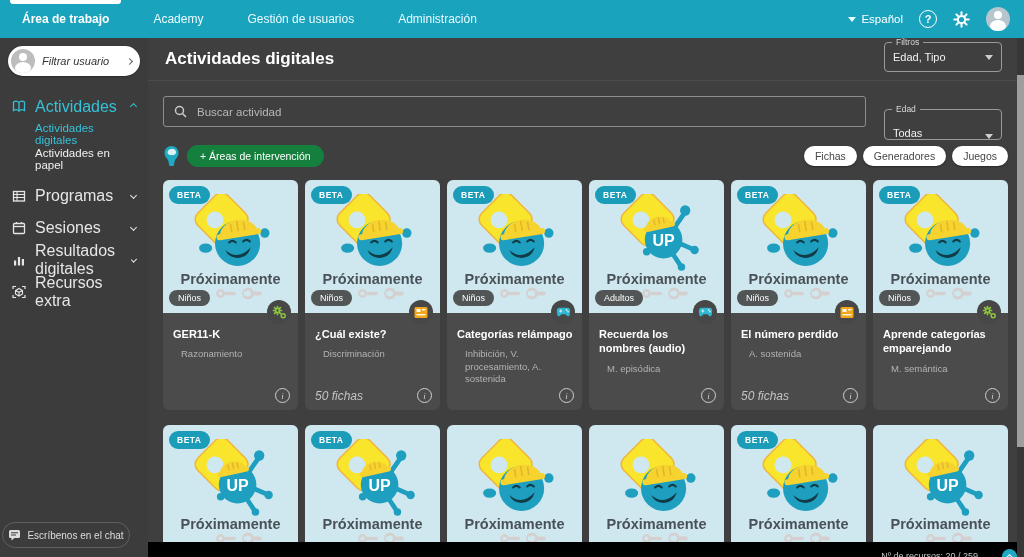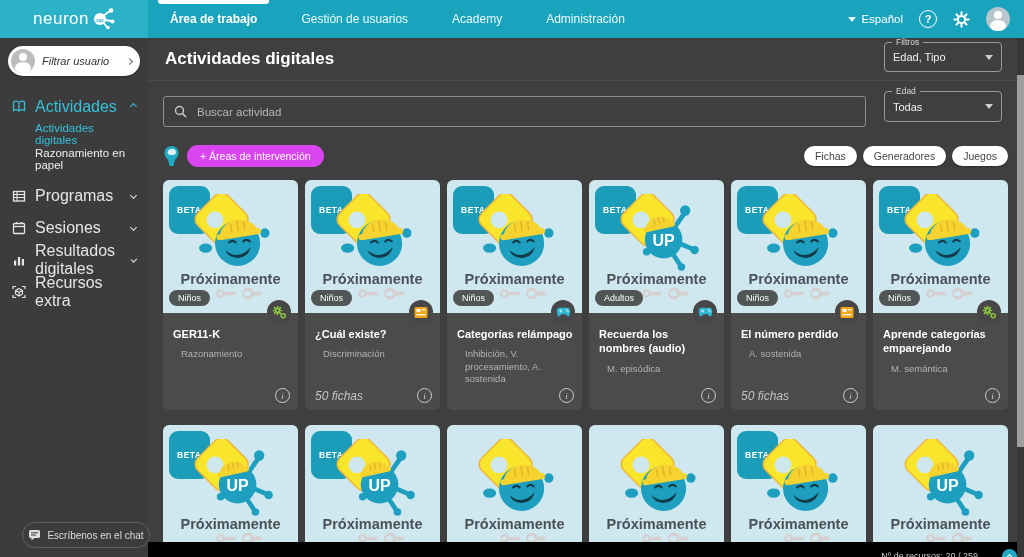--- a/index.html
+++ b/index.html
@@ -35,51 +35,51 @@
   .mitem.teal{color:#35c1d8;}
   .sub{margin:2px 0 12px 0;}
   .subitem{display:flex;align-items:center;height:25px;padding:0 12px 0 35px;color:#f0f0f0;font-size:11.5px;cursor:pointer;}
   .subitem.teal{color:#35c1d8;}
   .grp{margin-bottom:7px;}
   .chev{width:5px;height:5px;border-right:1.5px solid currentColor;border-bottom:1.5px solid currentColor;display:inline-block;}
   .chev.down{transform:rotate(45deg);}
   .chev.up{transform:rotate(-135deg);}
   .chev.right{transform:rotate(-45deg);}
   .spacer{margin-left:auto;}
-  .chat-btn{position:absolute;left:22px;bottom:9px;width:128px;height:26px;border:1px solid #606060;border-radius:13px;display:flex;align-items:center;justify-content:center;gap:6px;color:#ddd;font-size:10px;cursor:pointer;}
+  .chat-btn{position:absolute;left:2px;bottom:9px;width:128px;height:26px;border:1px solid #606060;border-radius:13px;display:flex;align-items:center;justify-content:center;gap:6px;color:#ddd;font-size:10px;cursor:pointer;}
 
   
   .main{position:absolute;left:148px;top:38px;width:876px;height:519px;}
   .page-title{position:absolute;left:17px;top:11px;color:#fff;font-size:17px;font-weight:bold;}
   .divider{position:absolute;left:0;right:0;top:42px;border-top:1px solid rgba(255,255,255,.07);}
 
   .osel{position:absolute;border:1px solid #9a9a9a;border-radius:4px;display:flex;align-items:center;padding:0 8px;cursor:pointer;}
   .osel .flabel{position:absolute;top:-6px;left:7px;background:#3f3f3f;padding:0 4px;font-size:8.5px;color:#d8d8d8;}
   .osel .oval{color:#f2f2f2;font-size:11px;}
   .osel .tri-down{margin-left:auto;border-top-color:#cfcfcf;}
   .sel-filtros{right:22px;top:4px;width:118px;height:30px;}
-  .sel-edad{right:22px;top:53px;width:118px;height:31px;}
+  .sel-edad{right:22px;top:71px;width:118px;height:31px;align-items:flex-end;}
 
   .search-box{position:absolute;left:15px;top:58px;width:703px;height:31px;border:1px solid #8d8d8d;border-radius:3px;display:flex;align-items:center;padding:0 10px;gap:8px;}
   .search-box input{background:transparent;border:none;outline:none;color:#eee;font-size:11.5px;width:100%;}
   .search-box input::placeholder{color:#b9b9b9;}
 
   .action-row{position:absolute;left:15px;right:16px;top:106px;height:24px;display:flex;align-items:center;}
   .head-ico{margin-right:7px;display:flex;}
-  .areas-btn{height:22px;background:#d946ef;border-radius:11px;color:#fff;font-size:10.5px;display:flex;align-items:center;padding:0 13px;cursor:pointer;}
+  .areas-btn{height:22px;background:#15803d;border-radius:11px;color:#fff;font-size:10.5px;display:flex;align-items:center;padding:0 13px;cursor:pointer;}
   .pill-group{margin-left:auto;display:flex;gap:6px;}
   .wpill{height:20px;background:#fff;border-radius:10px;color:#454545;font-size:10.5px;display:flex;align-items:center;padding:0 11px;cursor:pointer;box-shadow:0 1px 2px rgba(0,0,0,.35);}
 
   
   .cards-row{position:absolute;left:15px;display:flex;gap:7px;}
   .row1{top:142px;}
   .row2{top:387px;}
   .card{width:135px;height:230px;border-radius:6px;overflow:hidden;background:#4b4b4b;position:relative;flex:none;cursor:pointer;}
   .card-img{position:relative;height:133px;background:#cfe8ef;}
-  .beta{position:absolute;top:6px;left:6px;background:#1b9cb8;color:#fff;font-size:8.5px;font-weight:bold;letter-spacing:.5px;border-radius:9px;padding:19px 8px;}
+  .beta{position:absolute;top:6px;left:6px;background:#1b9cb8;color:#fff;font-size:8.5px;font-weight:bold;letter-spacing:.5px;border-radius:9px;padding:4px 8px;}
   .illus{position:absolute;left:50%;top:14px;transform:translateX(-50%);}
   .coming{position:absolute;left:0;right:0;bottom:26px;text-align:center;color:#4a5158;font-size:14.5px;font-weight:bold;}
   .age{position:absolute;left:6px;bottom:7px;background:rgba(72,72,72,.92);color:#fff;font-size:9px;border-radius:9px;padding:3px 9px;min-height:9px;}
   .age.stub{width:36px;}
   .wrench{position:absolute;left:52px;bottom:8px;opacity:.65;}
   .typec{position:absolute;right:7px;bottom:-11px;width:24px;height:24px;border-radius:50%;background:#474747;display:flex;align-items:center;justify-content:center;z-index:2;}
   .card-info{position:relative;height:97px;padding:14px 9px 6px 10px;}
   .ctitle{color:#fff;font-size:11px;font-weight:bold;line-height:1.3;}
   .csub{color:#b3b3b3;font-size:9.5px;line-height:1.3;margin-top:7px;padding-left:8px;}
   .cfoot{position:absolute;left:10px;right:8px;bottom:7px;display:flex;align-items:center;}
@@ -95,44 +95,29 @@
   
   .scroll-track{position:absolute;right:0;top:38px;width:7px;height:519px;background:#373737;z-index:9;}
   .scroll-thumb{position:absolute;right:0;top:37px;width:7px;height:372px;background:#9e9e9e;cursor:pointer;}
 </style>
 </head>
 <body>
 
 <div class="page">
 
   <div class="header">
-    <div class="logo-block">
-      <span class="logo-text">neuron</span>
-      <span style="display:flex;">
-        <svg width="24" height="22" viewBox="0 0 24 22">
-          <line x1="12" y1="8" x2="19" y2="3" stroke="#fff" stroke-width="1.8"></line>
-          <line x1="13" y1="12" x2="21" y2="13" stroke="#fff" stroke-width="1.8"></line>
-          <line x1="11" y1="13" x2="16" y2="19" stroke="#fff" stroke-width="1.8"></line>
-          <circle cx="9" cy="11" r="6" fill="#fff"></circle>
-          <circle cx="20" cy="2.5" r="2.3" fill="#fff"></circle>
-          <circle cx="21.5" cy="13.5" r="2" fill="#fff"></circle>
-          <circle cx="17" cy="19.5" r="1.8" fill="#fff"></circle>
-          <text x="9" y="13.5" text-anchor="middle" font-size="6" fill="#2bb2c8" font-family="Liberation Sans,sans-serif" font-weight="bold">up</text>
-        </svg>
-      </span>
-    </div>
     <div class="nav">
       <div class="tab active">
           <span>Área de trabajo</span>
         </div>
       <div class="tab">
+          <span>Academy</span>
+        </div>
+      <div class="tab">
           <span>Gestión de usuarios</span>
-        </div>
-      <div class="tab">
-          <span>Academy</span>
         </div>
       <div class="tab">
           <span>Administración</span>
         </div>
     </div>
     <div class="header-right">
       <div class="lang">
         <span class="tri-down"></span>
         <span>Español</span>
       </div>
@@ -173,21 +158,21 @@
           </span>
           <span>Actividades</span>
           <span class="spacer"></span>
             <span class="chev up"></span>
         </div>
         <div class="sub">
           <div class="subitem teal">
               <span>Actividades digitales</span>
             </div>
           <div class="subitem">
-              <span>Razonamiento en papel</span>
+              <span>Actividades en papel</span>
             </div>
         </div>
       </div>
       <div class="grp">
         <div class="mitem">
           <span class="micon">
             <svg width="14" height="14" viewBox="0 0 14 14">
                 <rect x="1.5" y="2.5" width="11" height="9.5" fill="none" stroke="#e6e6e6" stroke-width="1.3"></rect>
                 <line x1="1.5" y1="5.5" x2="12.5" y2="5.5" stroke="#e6e6e6" stroke-width="1.1"></line>
                 <line x1="1.5" y1="8.5" x2="12.5" y2="8.5" stroke="#e6e6e6" stroke-width="1.1"></line>

